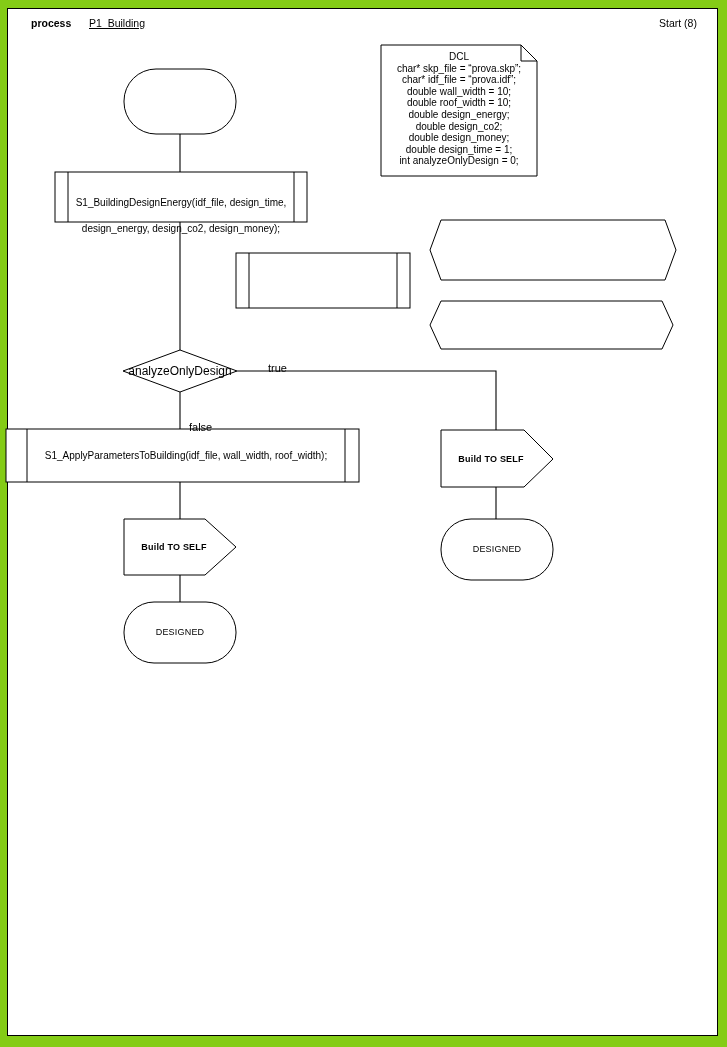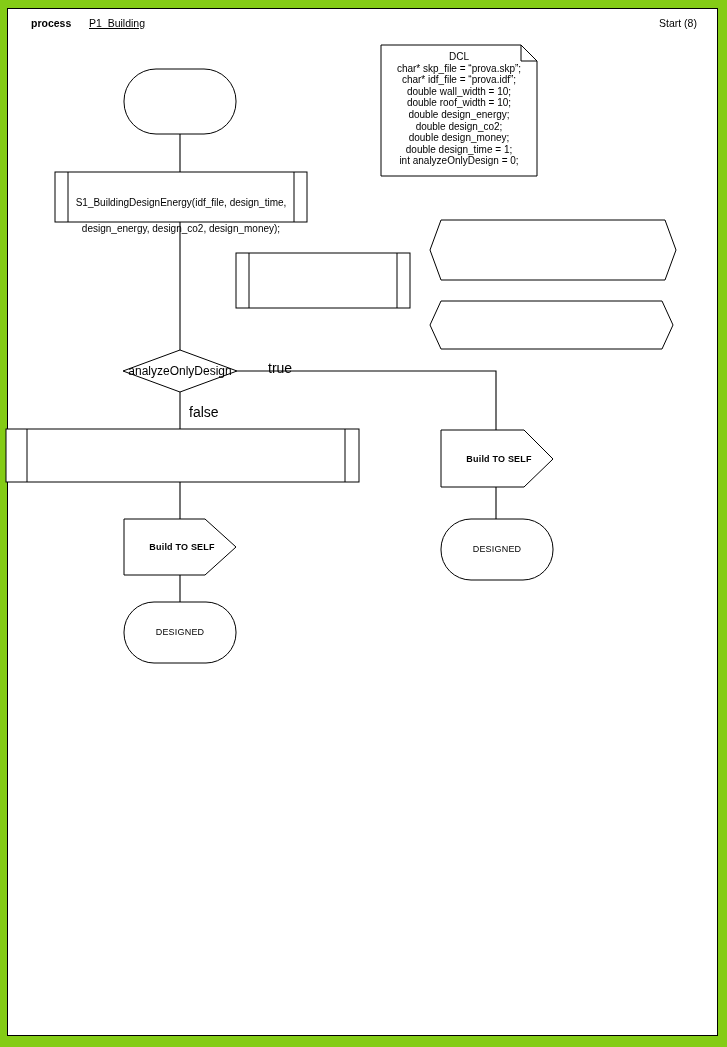--- a/index.html
+++ b/index.html
@@ -66,21 +66,21 @@
 
   
   .lbl {
     position: absolute;
     text-align: center;
     font-size: 12px;
     line-height: 12.5px;
     white-space: pre-line;
     pointer-events: none;
   }
-  .lbl.bold { font-weight: bold; padding-left: 8px; }
+  .lbl.bold { font-weight: bold; }
 
   
   #dcl-text {
     position: absolute;
     left: 384px;
     top: 51px;
     width: 150px;
     text-align: center;
     font-size: 10px;
     line-height: 11.6px;
@@ -89,21 +89,21 @@
 
   
   .proc-cap {
     font-size: 10px;
     line-height: 13px;
   }
 
   
   .edge-lbl {
     position: absolute;
-    font-size: 14px;
+    font-size: 11px;
     line-height: 11px;
     white-space: nowrap;
   }
 
   
   .term-cap {
     font-size: 9px;
     letter-spacing: 0.2px;
   }
 </style>
@@ -192,22 +192,23 @@
     <span>S1_BuildingDesignEnergy(idf_file, design_time,</span><br>
     <span class="bold">design_energy, design_co2, design_money);</span>
   </div>
 
 
 
 
   <div class="lbl" style="left:120px; top:365px; width:120px;">analyzeOnlyDesign</div>
 
   <div class="edge-lbl" style="left:268px; top:363px;">true</div>
-  <div class="edge-lbl" style="left:189px; top:407px;">false</div>
-
+  <div class="edge-lbl" style="left:189px; top:422px;">false</div>
+
+  <div class="lbl proc-cap" style="left:30px; top:449px; width:312px;">S1_ApplyParametersToBuilding(idf_file, wall_width, roof_width);</div>
 
   <div class="lbl term-cap bold" style="left:124px; top:541px; width:100px;">Build TO SELF</div>
 
   <div class="lbl term-cap" style="left:124px; top:626px; width:112px;">DESIGNED</div>
 
   <div class="lbl term-cap bold" style="left:441px; top:453px; width:100px;">Build TO SELF</div>
 
   <div class="lbl term-cap" style="left:441px; top:543px; width:112px;">DESIGNED</div>
 
 </div>

